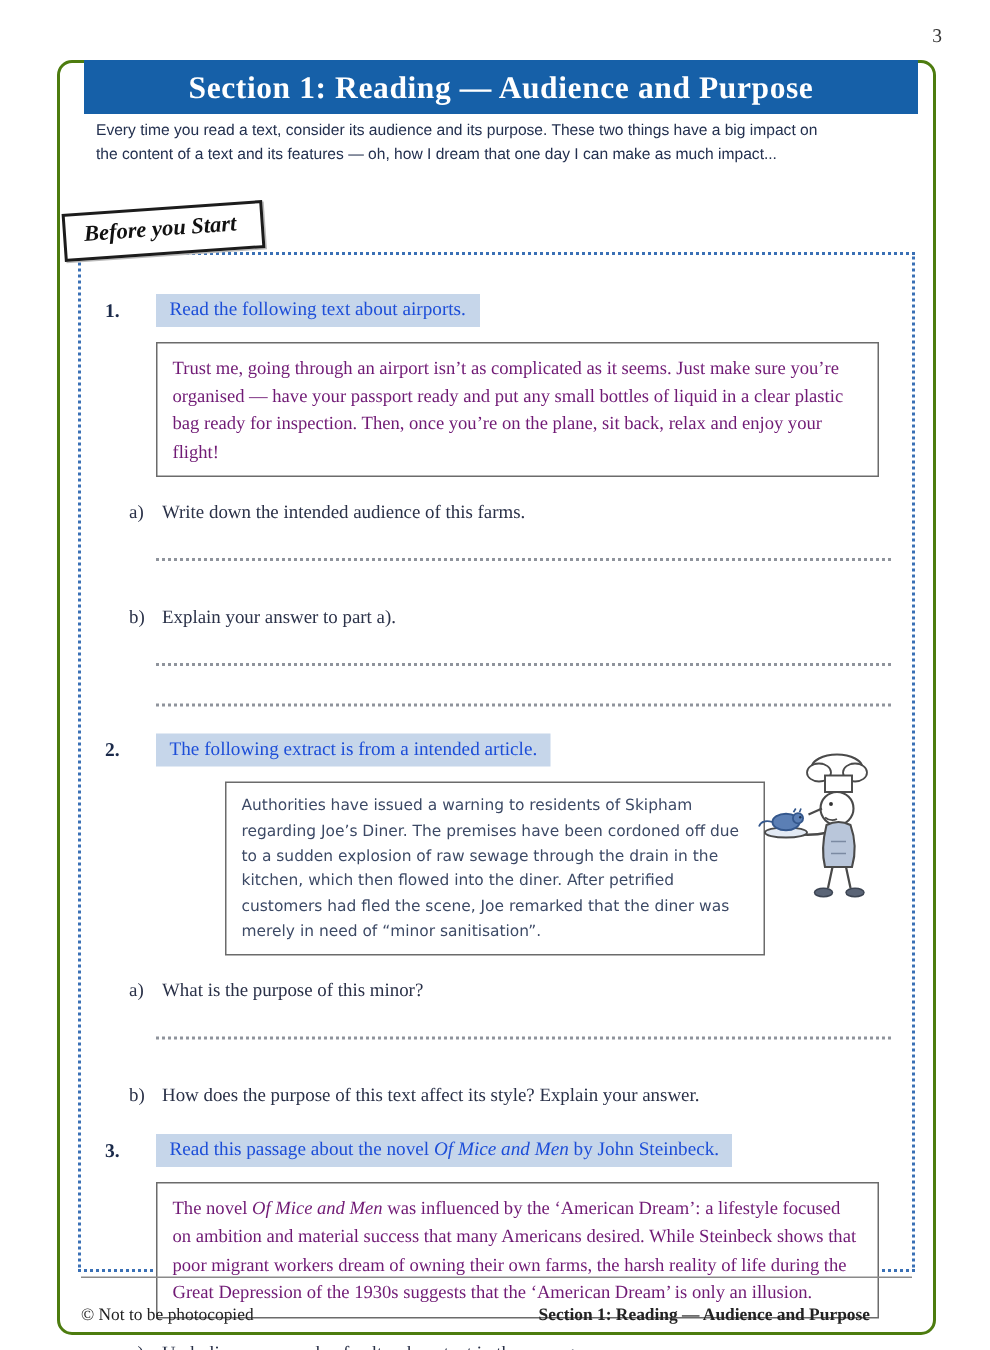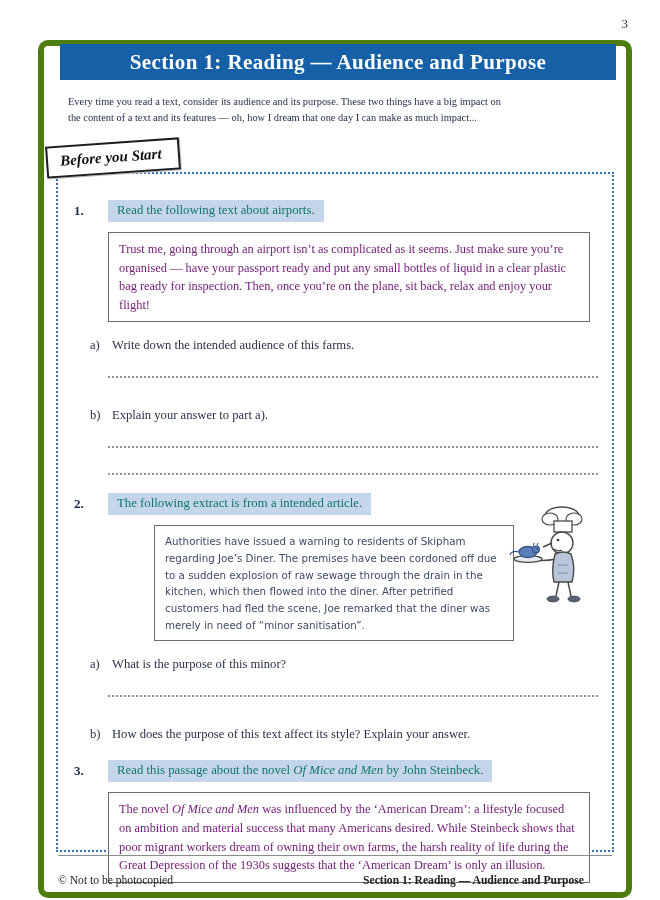--- a/index.html
+++ b/index.html
@@ -1,39 +1,39 @@
 <!DOCTYPE html>
 <html><head>
 <meta charset="utf-8">
 <style>
   html,body{margin:0;padding:0;background:#ffffff;}
   body{width:660px;height:900px;font-family:"Liberation Serif",serif;color:#222a44;position:relative;overflow:hidden;}
 
   .page-number{position:absolute;top:16px;right:32px;font-size:13px;color:#333;font-family:"Liberation Serif",serif;}
 
-  .frame{position:absolute;left:38px;top:40px;width:582px;height:846px;border:6px solid #4d7c0f;border-radius:10px;background:#fff;}
+  .frame{position:absolute;left:38px;top:40px;width:582px;height:846px;border:2px solid #4d7c0f;border-radius:10px;background:#fff;}
 
   .banner{position:absolute;top:-2px;left:16px;right:10px;height:36px;background:#1660a8;
           color:#fff;font-weight:bold;font-size:21px;letter-spacing:0.4px;
           display:flex;align-items:center;justify-content:center;font-family:"Liberation Serif",serif;}
 
-  .intro{position:absolute;top:48px;left:24px;right:14px;font-family:Liberation Serif, serif;
+  .intro{position:absolute;top:38px;left:24px;right:14px;font-family:Liberation Sans, sans-serif;
          font-size:10.4px;line-height:1.55;color:#23304f;}
 
   .before-label{position:absolute;top:96px;left:2px;transform:rotate(-4deg);
                 background:#fff;border:2px solid #1c1c1c;padding:5px 16px 6px 12px;
                 font-family:"Liberation Serif",serif;font-weight:bold;font-style:italic;
                 font-size:15px;color:#111;z-index:3;box-shadow:1px 1px 0 #bbb;}
 
   .dotted-area{position:absolute;top:126px;left:12px;right:12px;bottom:40px;
                border:2px dotted #3a70b5;padding:26px 6px 0 6px;box-sizing:border-box;}
 
   .q-head{display:flex;align-items:flex-start;margin-left:10px;}
   .q-num{font-weight:bold;font-size:13px;color:#1b2a4a;width:34px;flex:0 0 34px;padding-top:3px;}
-  .q-prompt{background:#c6d6ea;padding:3px 9px 4px 9px;font-size:12.8px;color:#0f766e;}
+  .q-prompt{background:#c6d6ea;padding:3px 9px 4px 9px;font-size:12.8px;color:#1d4ed8;}
 
   .passage-wrap{position:relative;margin:10px 16px 0 44px;}
   .passage{border:1px solid #6b6b6b;background:#fff;padding:7px 10px;font-size:12.4px;
            line-height:1.5;color:#701a75;}
   .passage.casual{font-family:"DejaVu Sans",sans-serif;font-size:10.3px;line-height:1.62;color:#3d4a66;}
   .passage-wrap.with-art{margin-right:92px;padding-left:46px;}
 
   .chef-art{position:absolute;right:-88px;top:-22px;width:96px;height:108px;}
 
   .part{display:flex;margin:16px 10px 0 26px;font-size:12.6px;color:#2a3148;}

